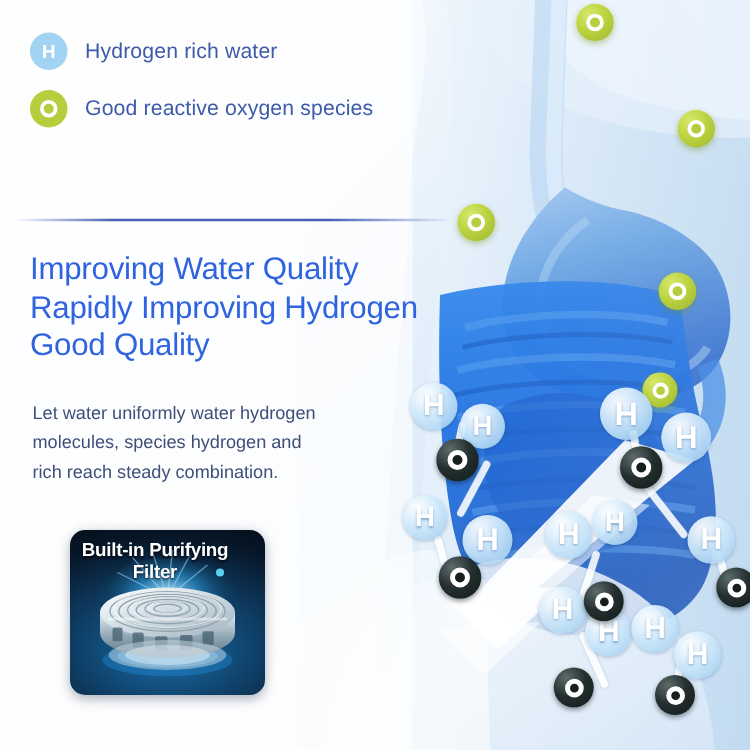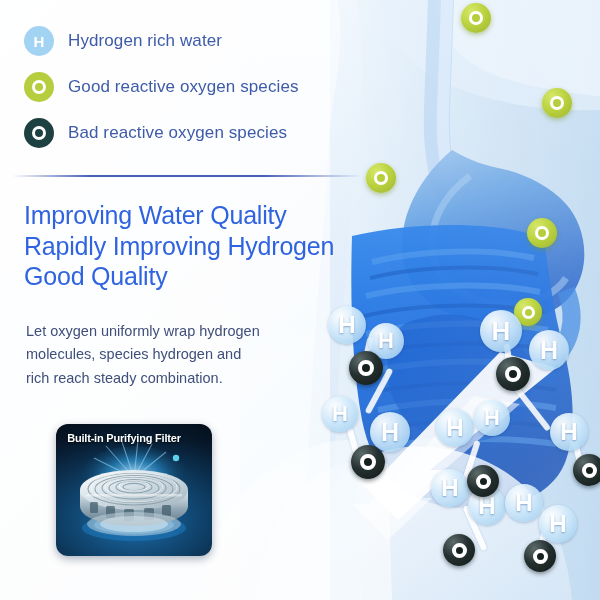--- a/index.html
+++ b/index.html
@@ -45,21 +45,21 @@
   #bodycopy{position:absolute;left:26px;top:320px;width:270px;
     font-size:14.5px;line-height:1.62;color:#3f4f7a;}
   #bodycopy span{display:block;}
 
   
   #inset{position:absolute;left:56px;top:424px;width:156px;height:132px;
     border-radius:12px;overflow:hidden;
     background:radial-gradient(120% 90% at 50% 72%,#1c6fae 0%,#10456f 34%,#07192c 72%,#03080f 100%);
     box-shadow:0 3px 9px rgba(20,40,70,.35);}
   #inset-title{position:absolute;left:0;top:8px;width:136px;text-align:center;
-    font-size:11px;font-weight:bold;color:#ffffff;
+    font-size:15px;font-weight:bold;color:#ffffff;
     text-shadow:0 1px 2px rgba(0,0,0,.85);letter-spacing:-.2px;z-index:3;}
   .inset-art{position:absolute;left:0;top:0;width:156px;height:132px;}
 
   
   .mol{position:absolute;border-radius:50%;box-sizing:border-box;
        display:flex;align-items:center;justify-content:center;}
   .mol.h{background:radial-gradient(circle at 34% 28%,rgba(255,255,255,.95) 0%,
           rgba(206,232,250,.92) 45%,rgba(150,200,236,.86) 100%);
          box-shadow:0 1px 3px rgba(30,60,110,.28);}
   .mol.h .t{color:#ffffff;font-weight:bold;
@@ -180,38 +180,32 @@
       <div class="lg-label">Hydrogen rich water</div>
     </div>
 
     <div class="legend-row">
       <div class="lg-icon good">
         <span class="ring"></span>
       </div>
       <div class="lg-label">Good reactive oxygen species</div>
     </div>
 
-    <div class="legend-row">
-      <div class="lg-icon bad">
-        <span class="ring"></span>
-      </div>
-      <div class="lg-label">Bad reactive oxygen species</div>
-    </div>
   </div>
 
   <div id="divider"></div>
 
   <div id="headline">
     <span>Improving Water Quality</span>
     <span>Rapidly Improving Hydrogen</span>
     <span>Good Quality</span>
   </div>
 
   <div id="bodycopy">
-    <span>Let oxygen uniformly wrap hydrogen</span>
+    <span>Let water uniformly water hydrogen</span>
     <span>molecules, species hydrogen and</span>
     <span>rich reach steady combination.</span>
   </div>
 
   <div id="inset">
     <svg class="inset-art" viewBox="0 0 156 132" preserveAspectRatio="none">
       <defs>
         <radialGradient id="burst" cx="50%" cy="42%" r="52%">
           <stop offset="0" stop-color="#bfe8ff" stop-opacity=".95"></stop>
           <stop offset="45%" stop-color="#2f9fe0" stop-opacity=".55"></stop>

